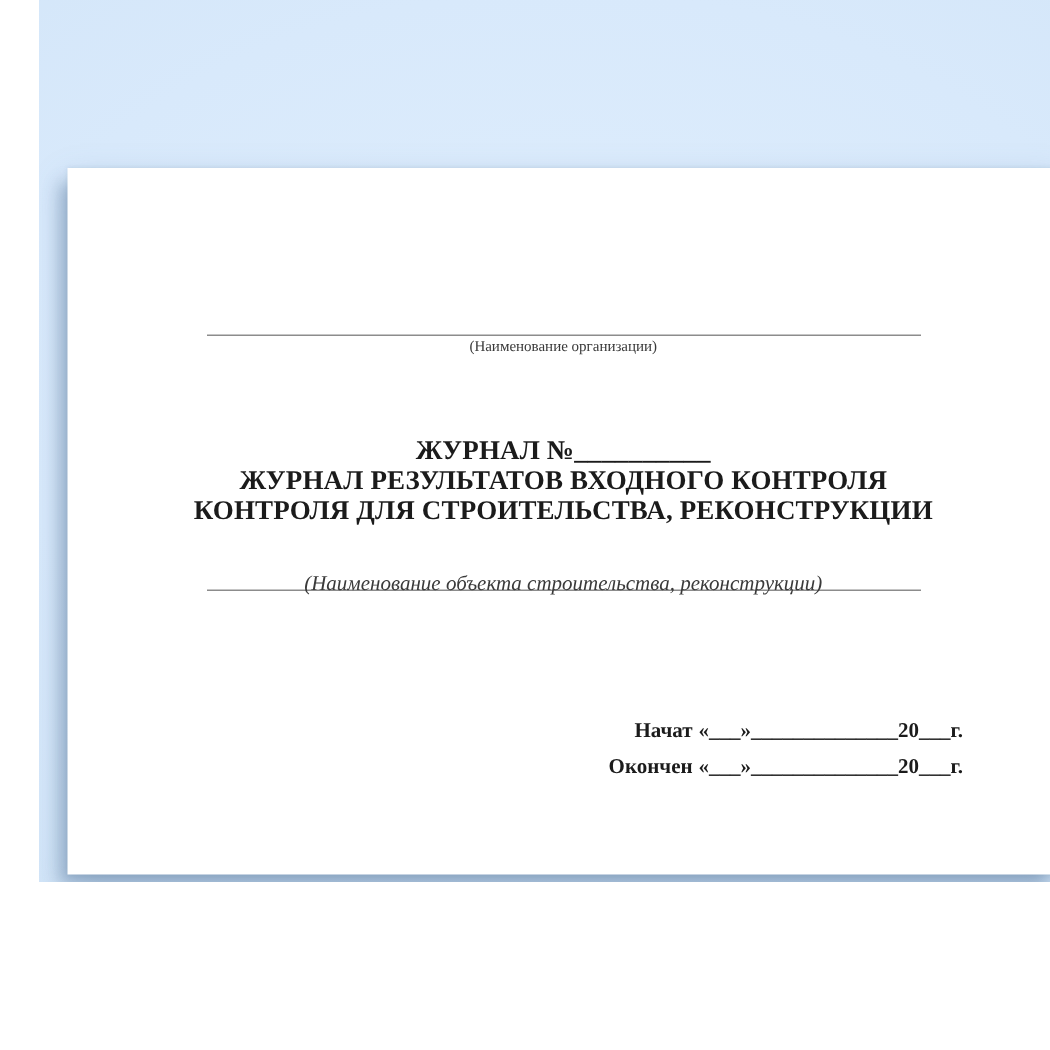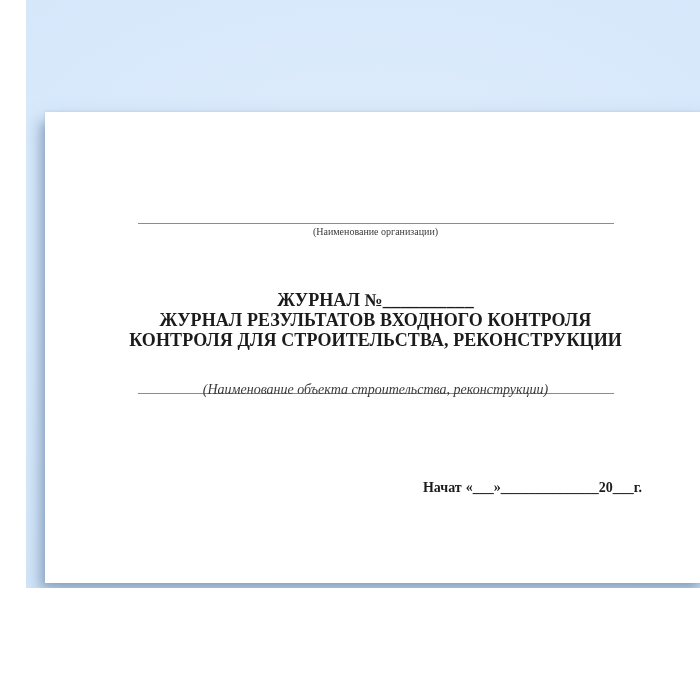--- a/index.html
+++ b/index.html
@@ -96,16 +96,19 @@
       <div>КОНТРОЛЯ ДЛЯ СТРОИТЕЛЬСТВА, РЕКОНСТРУКЦИИ</div>
     </div>
 
     <div class="rule rule-obj"></div>
     <div class="caption caption-obj">(Наименование объекта строительства, реконструкции)</div>
 
     <div class="dates">
       <div class="date-row">
         <span class="date-label">Начат</span><span class="date-value">«___»______________20___г.</span>
       </div>
+      <div class="date-row">
+        <span class="date-label">Окончен</span><span class="date-value">«___»______________20___г.</span>
+      </div>
     </div>
 
   </div>
 </div>
 
 </body></html>

